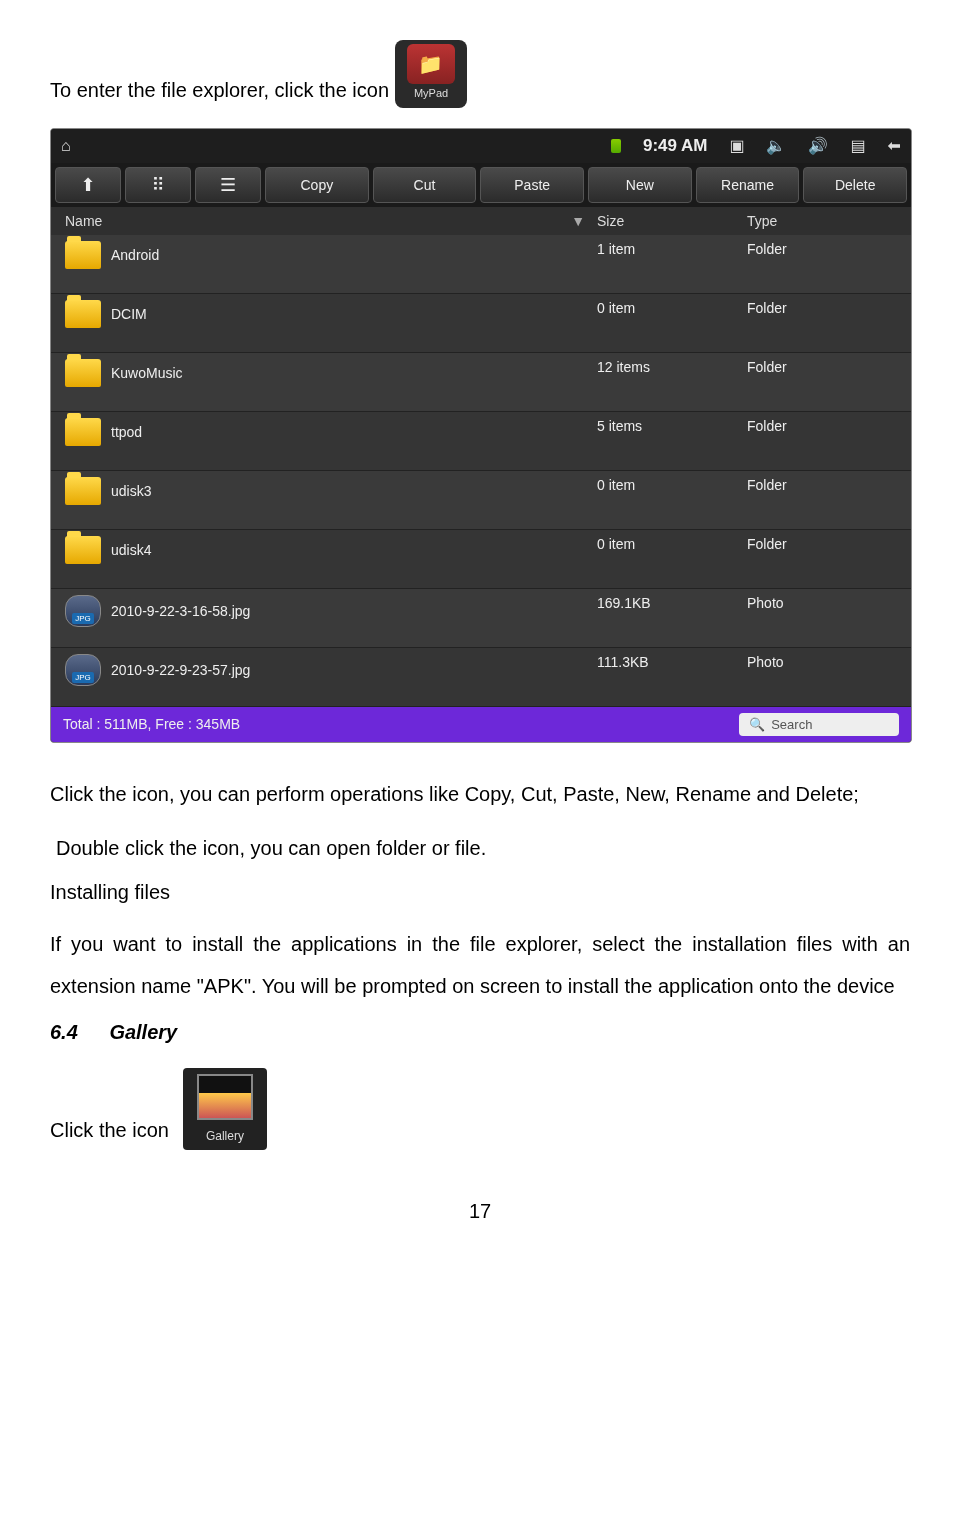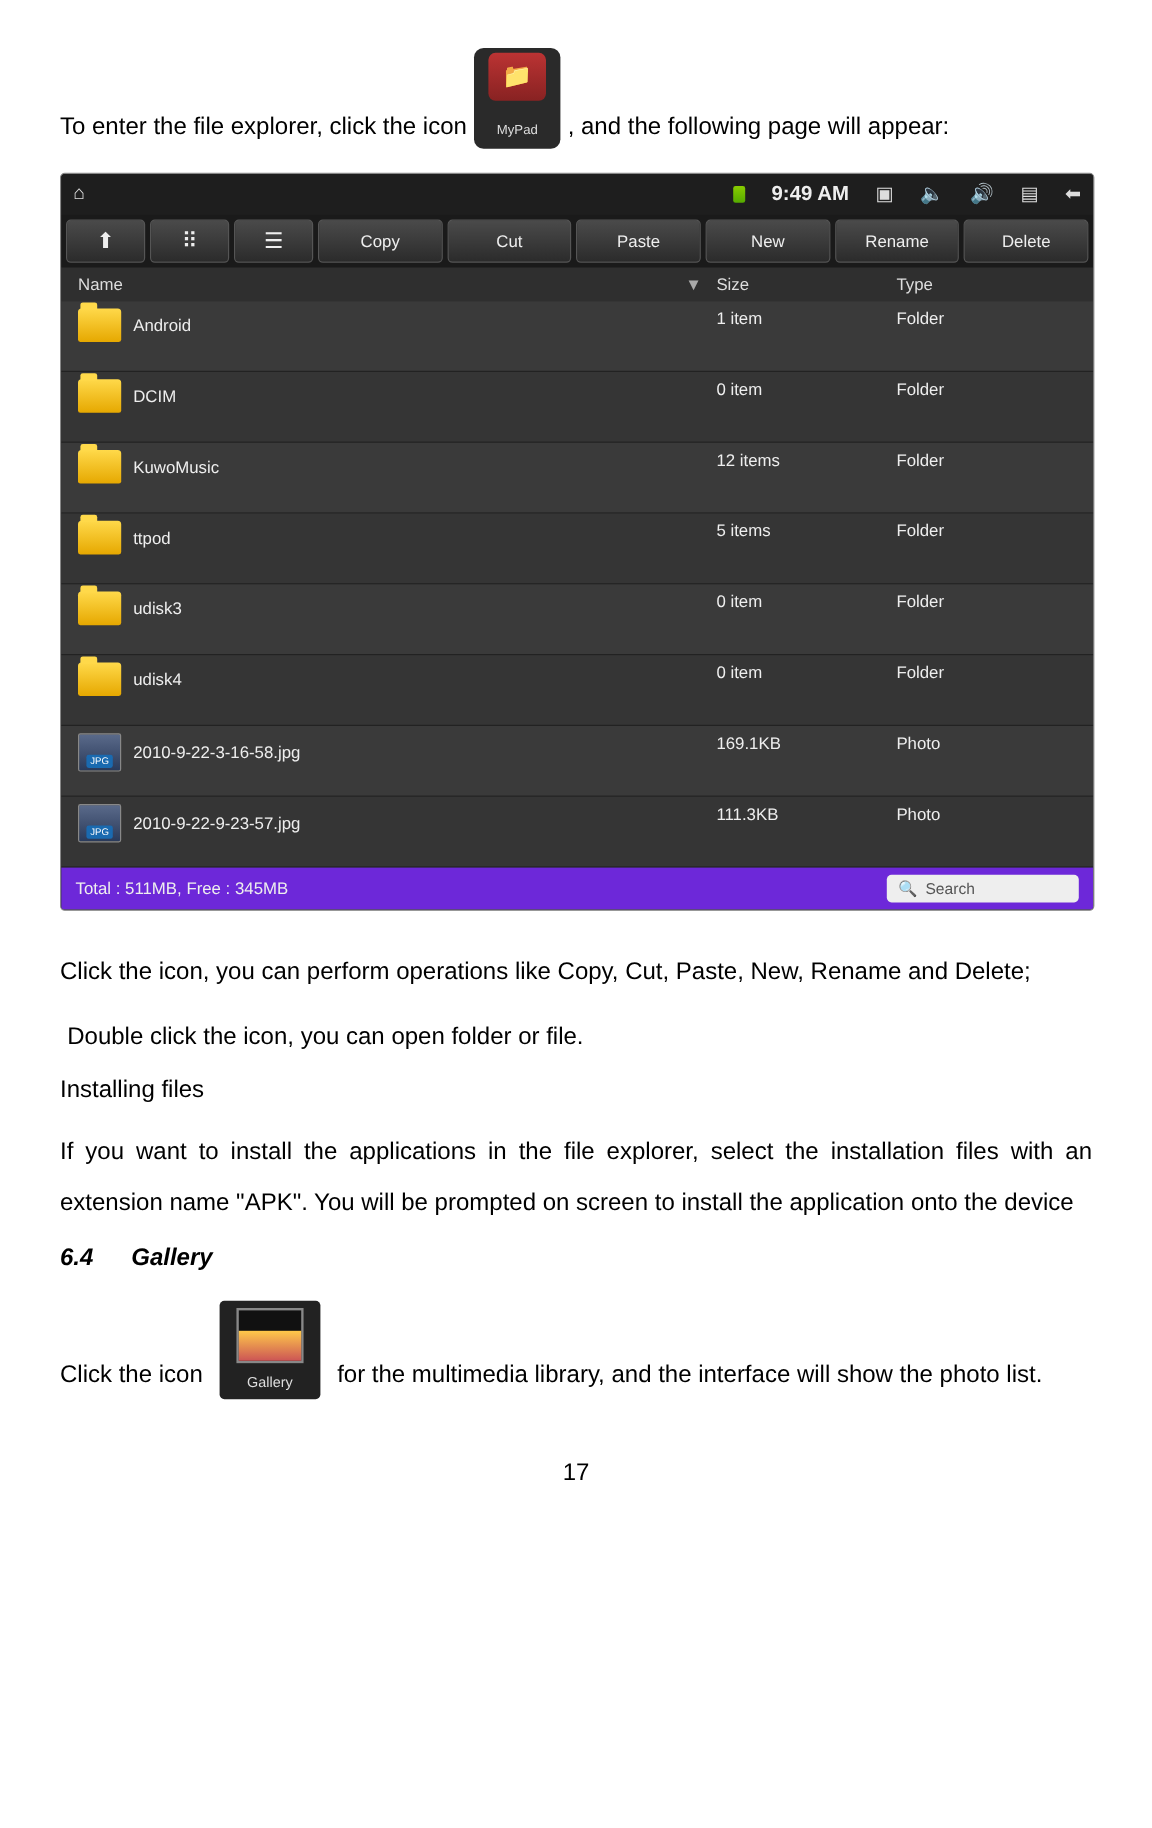--- a/index.html
+++ b/index.html
@@ -35,21 +35,21 @@
     border-radius: 6px;
     display: flex;
     align-items: center;
     justify-content: center;
     color: #fff;
     font-size: 20px;
   }
   .mypad-label {
     color: #ddd;
     font-size: 11px;
-    margin-top: 16px;
+    margin-top: 0;
   }
 
   
   .screenshot {
     width: 860px;
     background: #262626;
     border: 1px solid #888;
     border-radius: 4px;
     margin-bottom: 30px;
     color: #eee;
@@ -134,21 +134,21 @@
     content:"";
     position:absolute; top:-5px; left:2px;
     width:14px; height:6px;
     background:#ffd94a;
     border-radius:2px 2px 0 0;
   }
   .photo-icon {
     width: 34px; height: 30px;
     background: linear-gradient(#5a6a8a, #2a3a5a);
     border: 1px solid #888;
-    border-radius: 2px;
+    border-radius: 13px;
     position: relative;
     display:flex;align-items:flex-end;justify-content:center;
   }
   .photo-icon .tag {
     background:#1a6ab0;color:#fff;font-size:8px;
     padding:1px 3px;border-radius:2px;
     margin-bottom:2px;
   }
 
   .bottombar {
@@ -216,21 +216,20 @@
 </style>
 </head>
 <body>
 
 <div class="intro-line">
   <span>To enter the file explorer, click the icon</span>
   <span class="mypad-icon">
     <span class="mypad-icon-img">📁</span>
     <span class="mypad-label">MyPad</span>
   </span>
-  <span>, and the following page will appear:</span>
 </div>
 
 <div class="screenshot">
 
   <div class="statusbar">
     <span class="icon">⌂</span>
     <span class="spacer"></span>
     <span class="batt"></span>
     <span class="time">9:49 AM</span>
     <span class="icon">▣</span>
@@ -352,16 +351,15 @@
 </p>
 
 <div class="gallery-line">
   <span>Click the icon</span>
   <span class="gallery-icon">
     <span class="pic">
         <span class="sun"></span>
       </span>
     <span class="lbl">Gallery</span>
   </span>
-  <span style="flex:1">for the multimedia library, and the interface will show the photo list.</span>
 </div>
 
 <div class="pagenum">17</div>
 
 </body></html>

